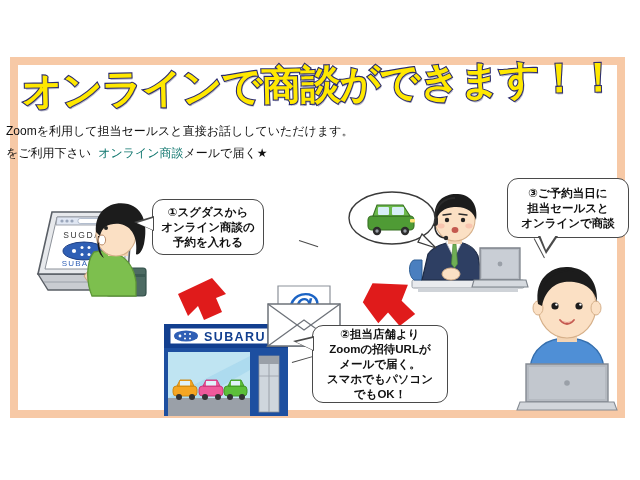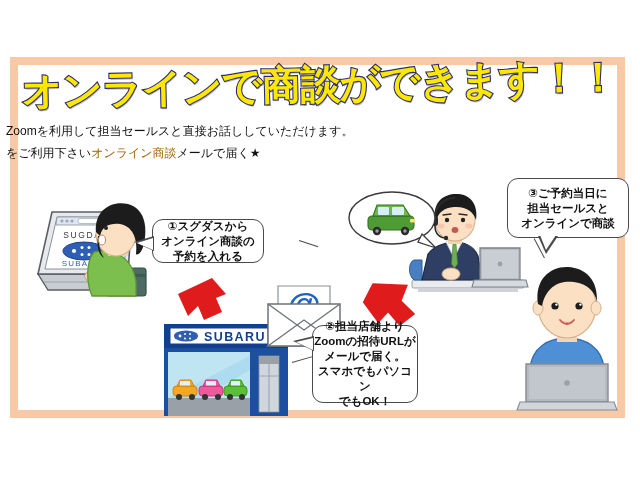--- a/index.html
+++ b/index.html
@@ -29,44 +29,44 @@
     paint-order:stroke fill;
     text-shadow:1px 2px 0 rgba(60,60,110,.35);
   }
 
   
   .body-copy{
     position:absolute;left:6px;top:120px;width:600px;
     font-size:12px;line-height:22px;color:#111;font-weight:normal;
   }
   .body-copy div{white-space:nowrap;}
-  .hl-red{color:#a16207;}
+  .hl-red{color:#0f766e;margin-left:7px;}
 
   
   .bubble{
     position:absolute;background:#fff;border:1.4px solid #4a4a4a;
     border-radius:11px;font-size:11.5px;font-weight:bold;color:#111;
     line-height:15px;text-align:center;box-sizing:border-box;
     display:flex;align-items:center;justify-content:center;
   }
   .bubble .txt{white-space:pre-line;}
   .tail{position:absolute;width:0;height:0;}
 
-  #bubble1{left:152px;top:199px;width:112px;height:44px;margin-top:20px;}
+  #bubble1{left:152px;top:199px;width:112px;height:56px;}
   #bubble1 .tail{
     left:-19px;top:16px;border-top:6px solid transparent;
     border-bottom:9px solid transparent;border-right:20px solid #4a4a4a;
   }
   #bubble1 .tail::after{
     content:"";position:absolute;left:3px;top:-4px;
     border-top:5px solid transparent;border-bottom:7px solid transparent;
     border-right:16px solid #fff;
   }
 
-  #bubble2{left:312px;top:325px;width:106px;height:78px;}
+  #bubble2{left:312px;top:325px;width:136px;height:78px;}
   #bubble2 .tail{
     left:-20px;top:10px;border-top:5px solid transparent;
     border-bottom:10px solid transparent;border-right:21px solid #4a4a4a;
   }
   #bubble2 .tail::after{
     content:"";position:absolute;left:3px;top:-3px;
     border-top:4px solid transparent;border-bottom:8px solid transparent;
     border-right:17px solid #fff;
   }
 

